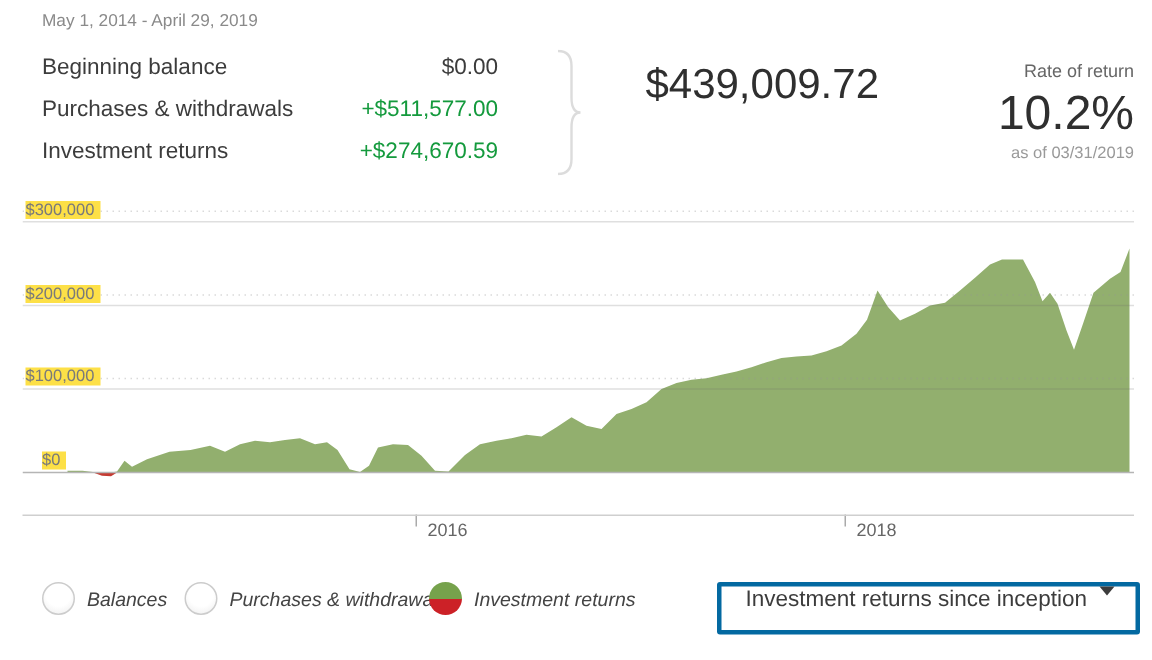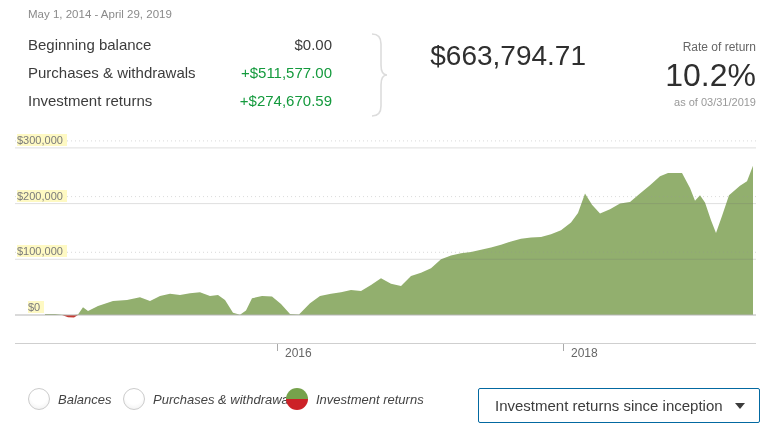--- a/index.html
+++ b/index.html
@@ -21,36 +21,36 @@
   .ending-balance .lbl { font-size:12px; color:#666; margin-bottom:3px; }
   .ending-balance .val { font-size:28px; color:#2f2f2f; }
 
   .rate-return { position:absolute; right:12px; top:40px; text-align:right; }
   .rate-return .lbl { font-size:12px; color:#666; margin-bottom:3px; }
   .rate-return .val { font-size:32px; color:#2f2f2f; }
   .rate-return .asof { font-size:11px; color:#999; margin-top:2px; }
 
   .chart { position:absolute; left:0; top:0; width:768px; height:440px; }
   .chart svg { position:absolute; left:15px; top:140px; }
-  .y-label { position:absolute; font-size:11px; color:#7a7a7a; background:#fef9c3; padding:0 4px 0 0; }
+  .y-label { position:absolute; font-size:11px; color:#7a7a7a; background:#fde047; padding:0 4px 0 0; }
   .x-sep { position:absolute; left:15px; top:343px; width:741px; height:1px; background:#cfcfcf; }
   .x-tick { position:absolute; top:343px; width:1px; height:8px; background:#aaa; }
   .x-tick-label { position:absolute; top:346px; font-size:12px; color:#666; }
 
   .legend { position:absolute; top:388px; left:0; width:768px; height:24px; }
   .legend-item { position:absolute; display:flex; align-items:center; gap:8px; cursor:pointer;font-style:italic; }
   .radio { width:22px; height:22px; border-radius:50%; border:1px solid #ccc;
            background:radial-gradient(circle at 50% 35%, #ffffff 50%, #ececec 100%); }
   .split-circle { width:22px; height:22px; border-radius:50%;
            background:linear-gradient(180deg, #76a24c 0 50%, #cc2127 50% 100%); }
   .legend-label { font-size:13px; color:#444; }
 
   .dropdown { position:absolute; left:478px; top:388px; width:282px; height:35px;
-              border:1px solid #0369a1; border-radius:2px; background:#fff;
-              display:flex; align-items:center; padding:0 14px 0 16px; cursor:pointer; }
+              border:3px solid #0369a1; border-radius:2px; background:#fff;
+              display:flex; align-items:flex-start; padding:0 14px 0 16px; cursor:pointer; }
   .dropdown-value { flex:1; font-size:15px; color:#3c3c3c; }
   .caret { width:0; height:0; border-left:5px solid transparent; border-right:5px solid transparent;
            border-top:6px solid #3c3c3c; }
 </style>
 </head>
 <body>
 
 <div id="app">
 
   <div class="date-range">May 1, 2014 - April 29, 2019</div>
@@ -70,21 +70,21 @@
     </div>
   </div>
 
   <div class="brace-wrap">
     <svg width="24" height="84" viewBox="0 0 24 84">
       <path d="M4,1 Q13,1 13,11 L13,32 Q13,42 19,42 Q13,42 13,52 L13,73 Q13,83 4,83" fill="none" stroke="#dcdcdc" stroke-width="1.6"></path>
     </svg>
   </div>
 
   <div class="ending-balance">
-    <div class="val">$663,794.71</div>
+    <div class="val">$439,009.72</div>
   </div>
 
   <div class="rate-return">
     <div class="lbl">Rate of return</div>
     <div class="val">10.2%</div>
     <div class="asof">as of 03/31/2019</div>
   </div>
 
   <div class="chart">
     <svg width="741" height="182" viewBox="0 0 741 182">

